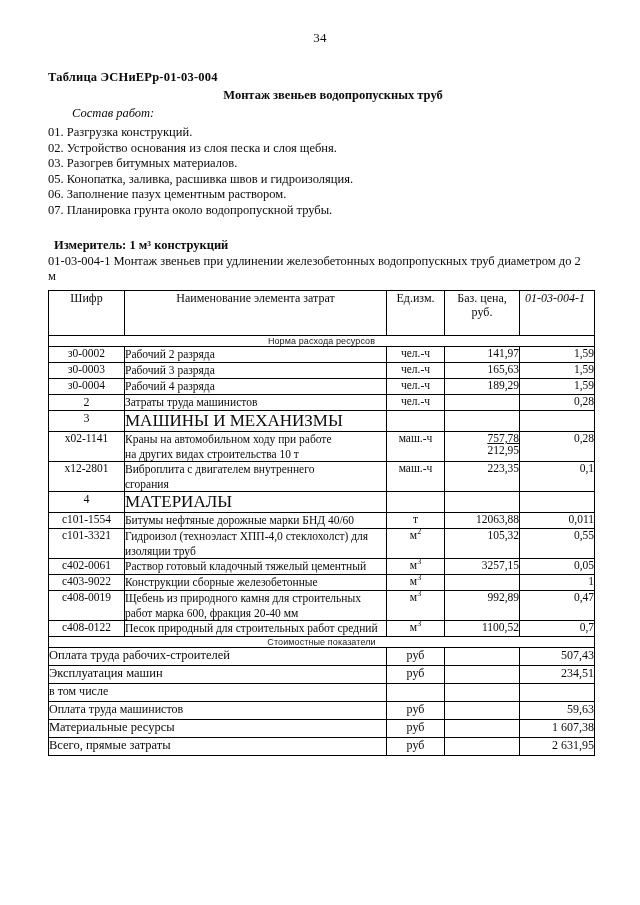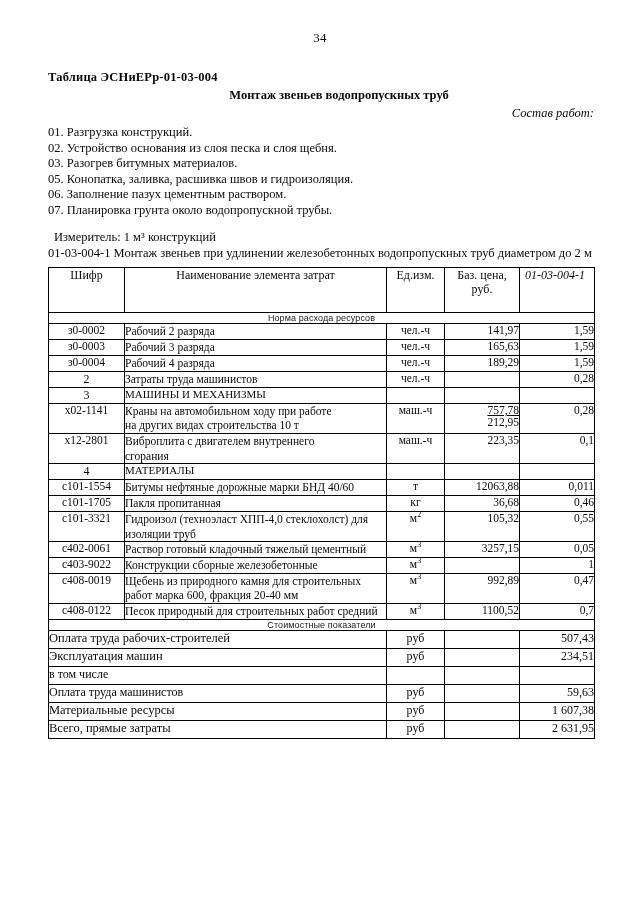--- a/index.html
+++ b/index.html
@@ -21,54 +21,54 @@
     box-sizing: border-box;
     padding: 0;
   }
   .page-number {
     text-align: center;
     font-size: 13px;
     margin-top: 30px;
     letter-spacing: 0.2px;
   }
   .body-wrap {
-    padding: 0 46px 0 48px;
+    padding: 0 58px 0 48px;
   }
   .table-title {
     font-weight: bold;
     font-size: 12.5px;
     margin-top: 24px;
     letter-spacing: 0.2px;
   }
   .doc-title {
     font-weight: bold;
     font-size: 12.5px;
     text-align: center;
     margin-top: 3px;
     padding-left: 36px;
   }
   .sostav {
     font-style: italic;
     font-size: 12.5px;
-    text-align: right;
+    text-align: left;
     margin-top: 3px;
     padding-left: 24px;
   }
   .work-list {
     margin-top: 4px;
   }
   .work-item {
     font-size: 12.5px;
     line-height: 15.6px;
     white-space: nowrap;
   }
   .izmeritel {
-    font-weight: normal;
-    font-size: 12.5px;
-    margin-top: 11px;
+    font-weight: bold;
+    font-size: 12.5px;
+    margin-top: 19px;
     padding-left: 6px;
   }
   .item-desc {
     font-size: 12.5px;
     line-height: 15.2px;
     margin-top: 1px;
   }
   sup.m3 {
     font-size: 8px;
     vertical-align: super;
@@ -119,21 +119,21 @@
 
   td.code   { text-align: center; padding: 1px 3px 1px 3px; white-space: nowrap; }
   td.name   { text-align: left;   padding: 1px 3px 1px 4px; line-height: 14.4px; }
   td.unit   { text-align: center; padding: 1px 3px; white-space: nowrap; }
   td.price  { text-align: right;  padding: 1px 3px 1px 3px; white-space: nowrap; }
   td.norm   { text-align: right;  padding: 1px 4px 1px 3px; white-space: nowrap; }
 
   tr.datarow td { height: 15px; }
   tr.tall2 td.name { line-height: 14.6px; }
   .sect-num { font-weight: bold; text-align: center; font-size: 12px; }
-  .sect-label { font-weight: bold; font-size: 11px; padding-left: 4px; }
+  .sect-label { font-weight: bold; font-size: 17px; padding-left: 4px; }
 
   .underlined { text-decoration: underline; }
 
   td.nb-top    { border-top: none; }
   td.nb-bottom { border-bottom: none; }
 
   .sum-label { font-weight: bold; font-size: 12.5px; padding-left: 14px; }
   .sum-label-plain { font-weight: normal; font-size: 12px; padding-left: 14px; }
   .sum-unit  { font-weight: bold; font-size: 12px; text-align: center; }
   .sum-unit-plain { font-weight: normal; font-size: 12px; text-align: center; }
@@ -266,27 +266,20 @@
         </tr>
 
         <tr class="datarow">
           <td class="code nb-top nb-bottom">с101-1554</td>
           <td class="name nb-top nb-bottom">Битумы нефтяные дорожные марки БНД 40/60</td>
           <td class="unit nb-top nb-bottom"><span>т</span><sup class="m3"></sup></td>
           <td class="price nb-top nb-bottom">12063,88</td>
           <td class="norm nb-top nb-bottom">0,011</td>
         </tr>
 
-        <tr class="datarow">
-          <td class="code nb-top nb-bottom">с101-1705</td>
-          <td class="name nb-top nb-bottom">Пакля пропитанная</td>
-          <td class="unit nb-top nb-bottom"><span>кг</span><sup class="m3"></sup></td>
-          <td class="price nb-top nb-bottom">36,68</td>
-          <td class="norm nb-top nb-bottom">0,46</td>
-        </tr>
 
         <tr class="datarow">
           <td class="code nb-top nb-bottom">с101-3321</td>
           <td class="name nb-top nb-bottom">Гидроизол (техноэласт ХПП-4,0 стеклохолст) для изоляции труб</td>
           <td class="unit nb-top nb-bottom"><span>м</span><sup class="m3">2</sup></td>
           <td class="price nb-top nb-bottom">105,32</td>
           <td class="norm nb-top nb-bottom">0,55</td>
         </tr>
 
         <tr class="datarow">

